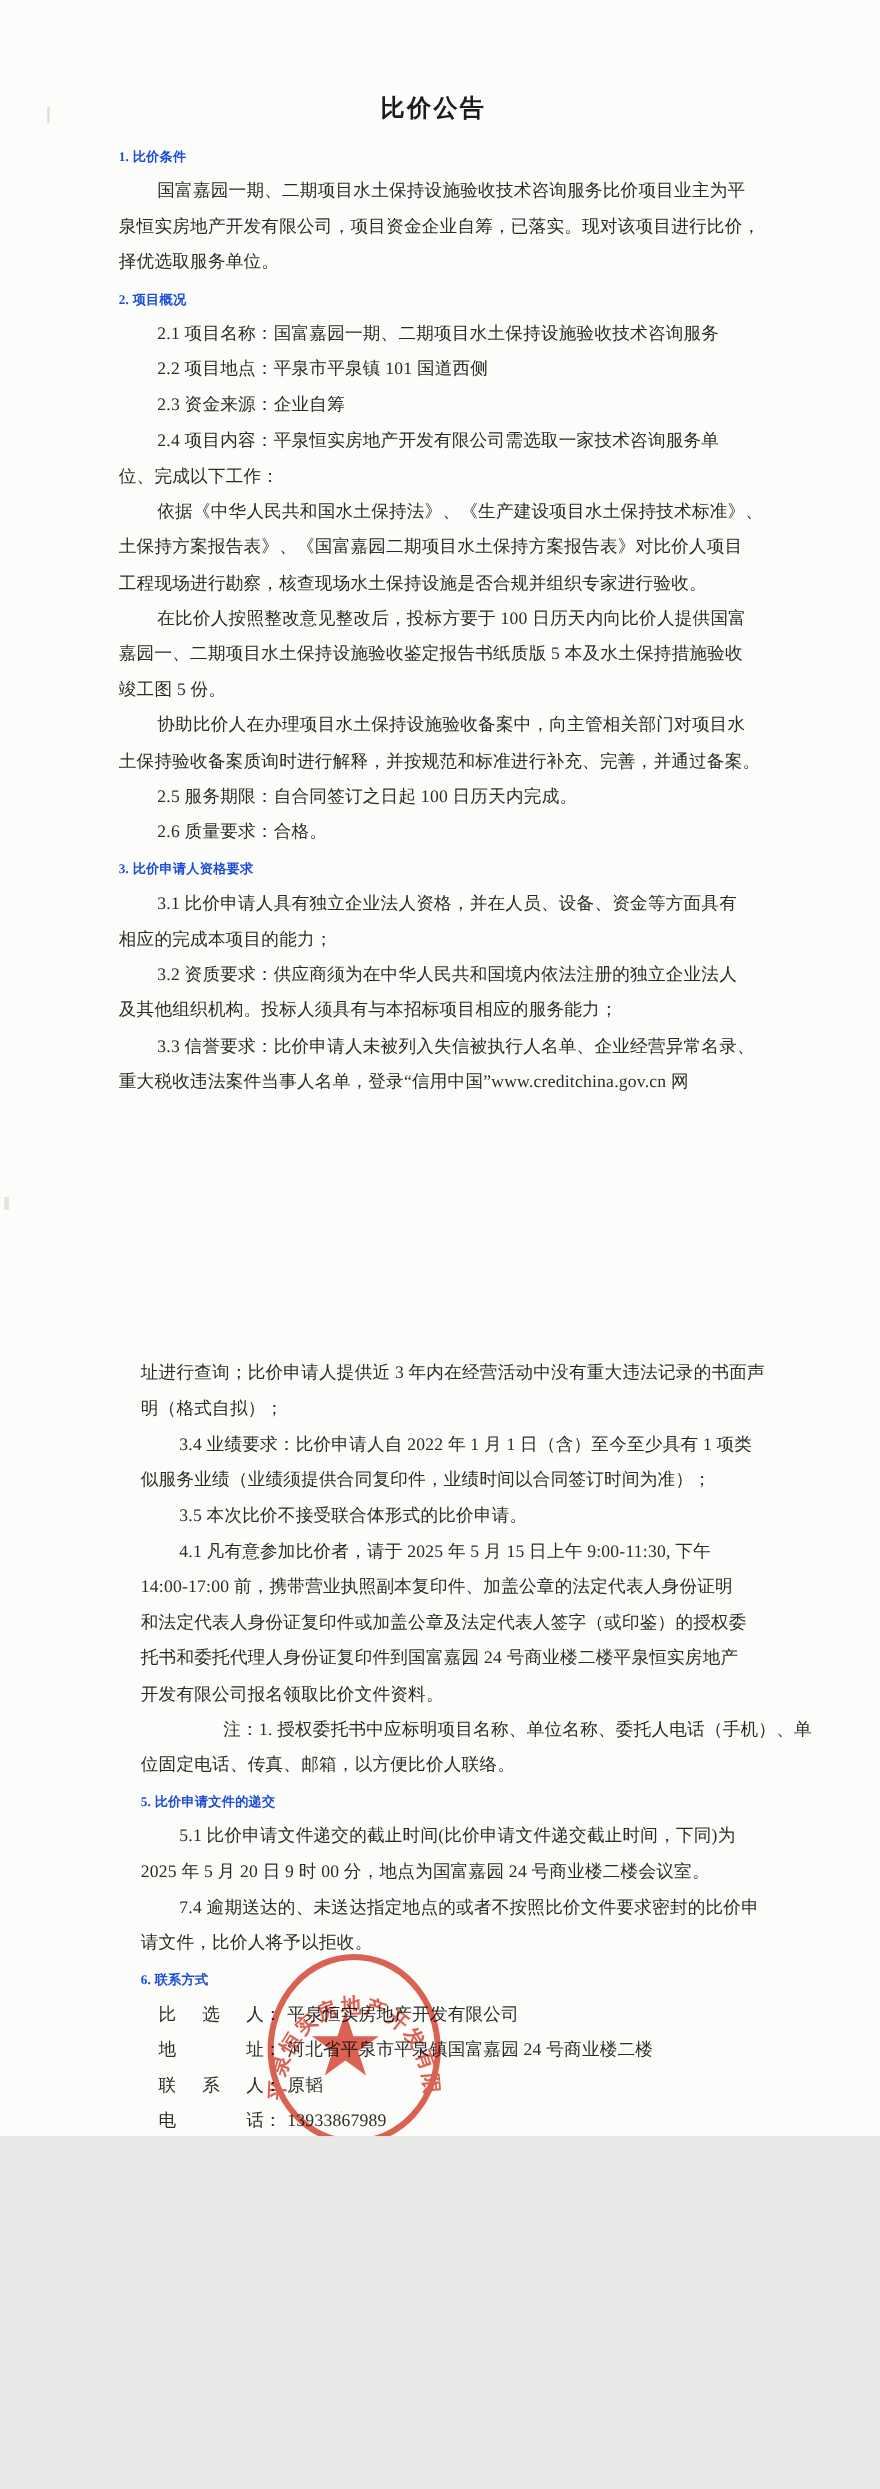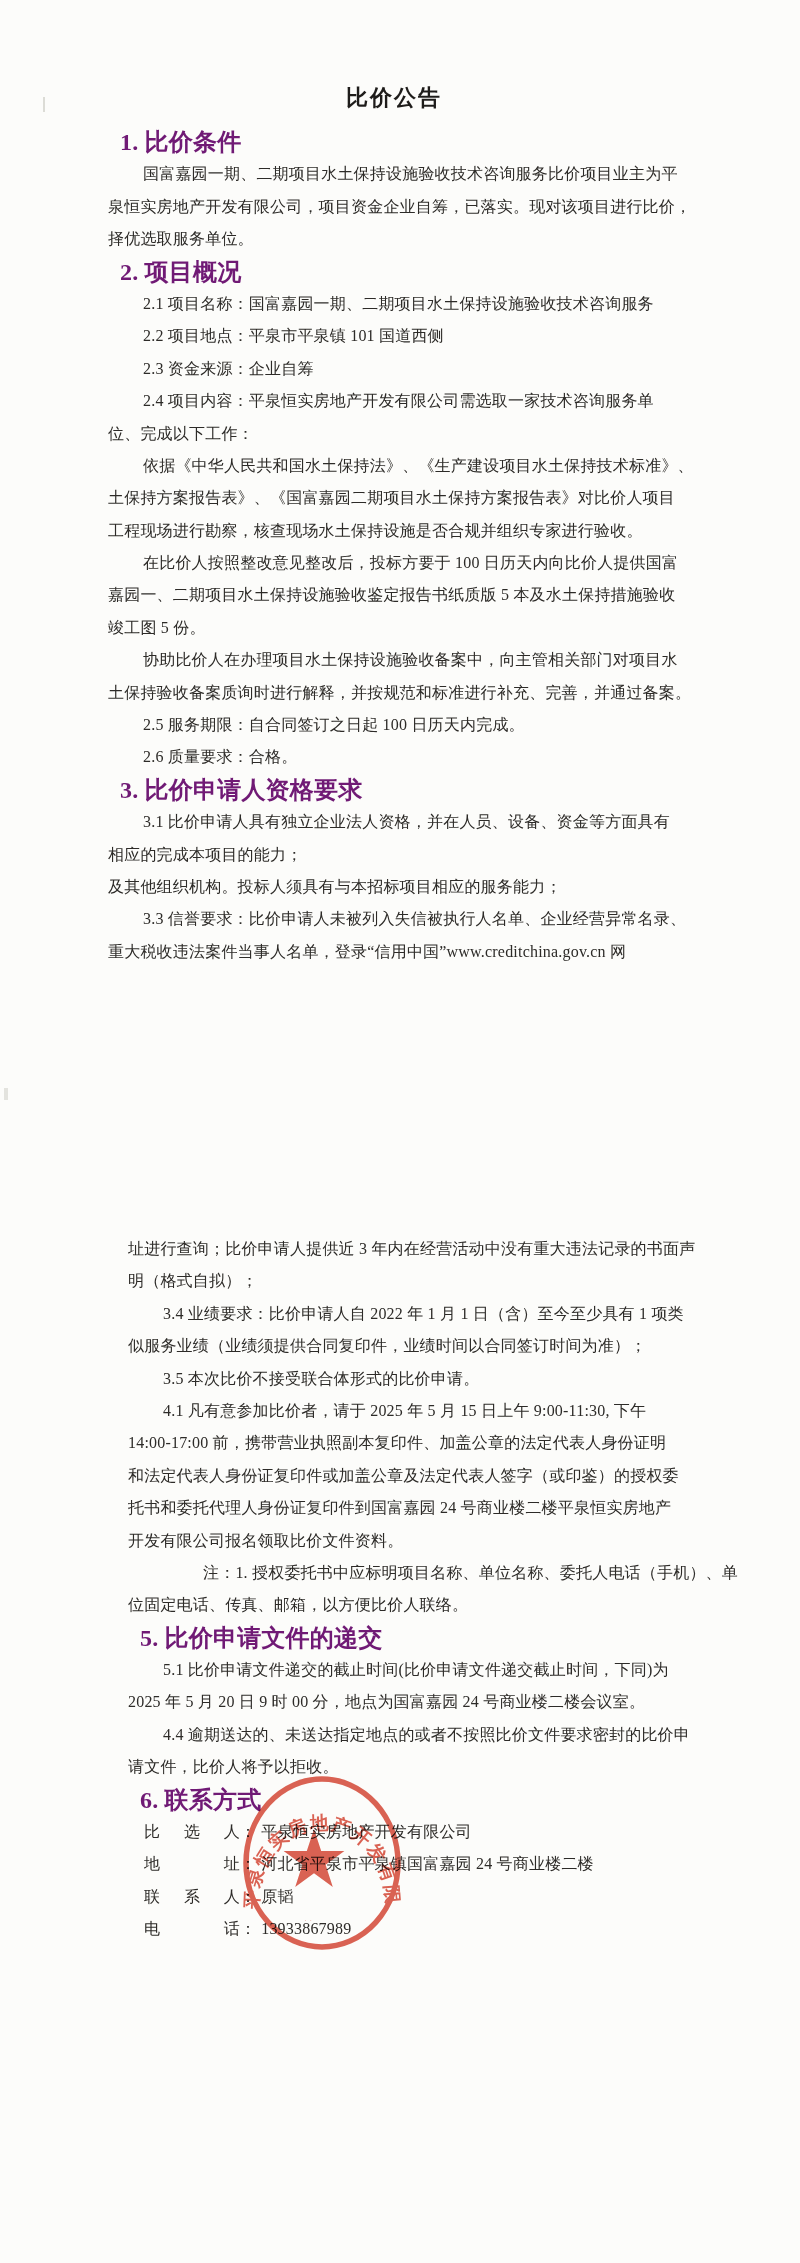--- a/index.html
+++ b/index.html
@@ -1,34 +1,34 @@
 <!DOCTYPE html>
 <html><head>
 <meta charset="utf-8">
 <style>
   html,body{margin:0;padding:0;background:#e8e8e6;}
   .sheet{
-    position:relative;width:800px;height:2263px;margin:0 auto;
+    position:relative;width:800px;height:1942px;margin:0 auto;
     background:#fcfcfa;overflow:hidden;
     font-family:"Liberation Serif","DejaVu Serif","DejaVu Sans",serif;
     color:#2d2b28;
   }
   .doc-title{
     position:absolute;top:83px;left:0;width:788px;margin:0;
     text-align:center;font-size:22px;font-weight:bold;letter-spacing:2px;
     color:#1e1c1a;
   }
   .body{position:absolute;}
   .page1{top:126px;left:108px;width:660px;}
   .page2{top:1233px;left:128px;width:650px;}
   .line{
     height:32.4px;line-height:32.4px;white-space:nowrap;
     font-size:16px;letter-spacing:0.2px;
   }
-  .line.heading{font-weight:bold;color:#701a75;font-size:24px;margin-left:12px;}
+  .line.heading{font-weight:bold;color:#1d4ed8;font-size:12px;}
   .line.indent{padding-left:35px;}
   .line.note{padding-left:35px;text-align:center;}
   .line.contact{padding-left:16px;}
   .clabel{
     display:inline-flex;justify-content:space-between;
     width:96px;vertical-align:bottom;
   }
   .cvalue{margin-left:5px;}
   
   .tick{position:absolute;left:43px;top:97px;width:2px;height:15px;background:#dcdcd6;}
@@ -66,41 +66,42 @@
       <div class="line indent">在比价人按照整改意见整改后，投标方要于 100 日历天内向比价人提供国富</div>
       <div class="line flush">嘉园一、二期项目水土保持设施验收鉴定报告书纸质版 5 本及水土保持措施验收</div>
       <div class="line flush">竣工图 5 份。</div>
       <div class="line indent">协助比价人在办理项目水土保持设施验收备案中，向主管相关部门对项目水</div>
       <div class="line flush">土保持验收备案质询时进行解释，并按规范和标准进行补充、完善，并通过备案。</div>
       <div class="line indent">2.5 服务期限：自合同签订之日起 100 日历天内完成。</div>
       <div class="line indent">2.6 质量要求：合格。</div>
       <div class="line heading">3. 比价申请人资格要求</div>
       <div class="line indent">3.1 比价申请人具有独立企业法人资格，并在人员、设备、资金等方面具有</div>
       <div class="line flush">相应的完成本项目的能力；</div>
+      <div class="line indent">3.2 资质要求：供应商须为在中华人民共和国境内依法注册的独立企业法人</div>
       <div class="line flush">及其他组织机构。投标人须具有与本招标项目相应的服务能力；</div>
       <div class="line indent">3.3 信誉要求：比价申请人未被列入失信被执行人名单、企业经营异常名录、</div>
       <div class="line flush">重大税收违法案件当事人名单，登录“信用中国”www.creditchina.gov.cn 网</div>
     </div>
   <div class="body page2" id="page2">
       <div class="line flush">址进行查询；比价申请人提供近 3 年内在经营活动中没有重大违法记录的书面声</div>
       <div class="line flush">明（格式自拟）；</div>
       <div class="line indent">3.4 业绩要求：比价申请人自 2022 年 1 月 1 日（含）至今至少具有 1 项类</div>
       <div class="line flush">似服务业绩（业绩须提供合同复印件，业绩时间以合同签订时间为准）；</div>
       <div class="line indent">3.5 本次比价不接受联合体形式的比价申请。</div>
       <div class="line indent">4.1 凡有意参加比价者，请于 2025 年 5 月 15 日上午 9:00-11:30, 下午</div>
       <div class="line flush">14:00-17:00 前，携带营业执照副本复印件、加盖公章的法定代表人身份证明</div>
       <div class="line flush">和法定代表人身份证复印件或加盖公章及法定代表人签字（或印鉴）的授权委</div>
       <div class="line flush">托书和委托代理人身份证复印件到国富嘉园 24 号商业楼二楼平泉恒实房地产</div>
       <div class="line flush">开发有限公司报名领取比价文件资料。</div>
       <div class="line note">注：1. 授权委托书中应标明项目名称、单位名称、委托人电话（手机）、单</div>
       <div class="line flush">位固定电话、传真、邮箱，以方便比价人联络。</div>
       <div class="line heading">5. 比价申请文件的递交</div>
       <div class="line indent">5.1 比价申请文件递交的截止时间(比价申请文件递交截止时间，下同)为</div>
       <div class="line flush">2025 年 5 月 20 日 9 时 00 分，地点为国富嘉园 24 号商业楼二楼会议室。</div>
-      <div class="line indent">4.4 逾期送达的、未送达指定地点的或者不按照比价文件要求密封的比价申</div>
+      <div class="line indent">7.4 逾期送达的、未送达指定地点的或者不按照比价文件要求密封的比价申</div>
       <div class="line flush">请文件，比价人将予以拒收。</div>
       <div class="line heading">6. 联系方式</div>
       <div class="line contact"><span class="clabel">
           <span>比</span>
           <span>选</span>
           <span>人</span>
         </span><span>：</span><span class="cvalue">平泉恒实房地产开发有限公司</span></div>
       <div class="line contact"><span class="clabel">
           <span>地</span>
           <span>址</span>

